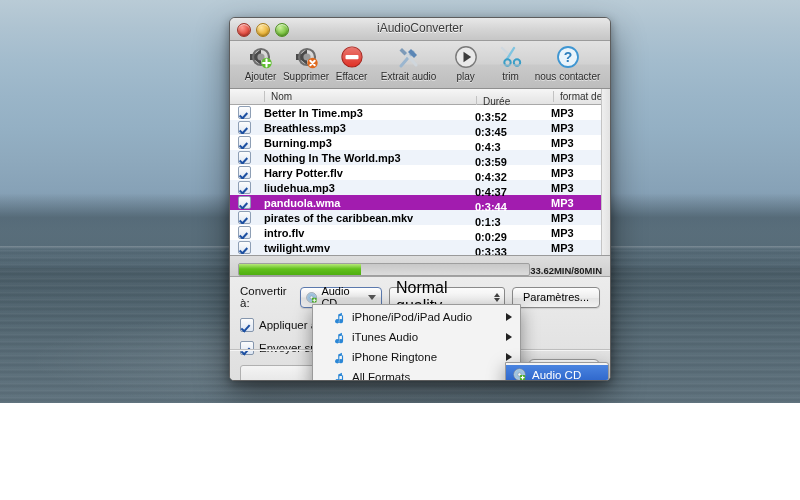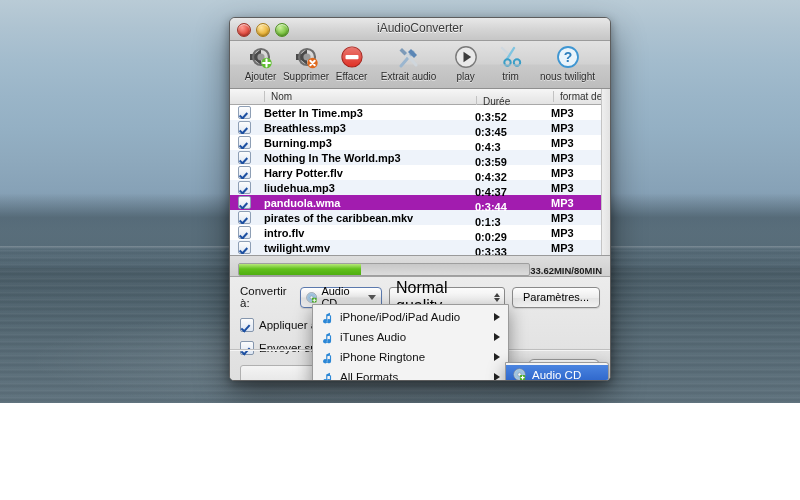--- a/index.html
+++ b/index.html
@@ -188,21 +188,21 @@
     display:flex;align-items:center;justify-content:center;
     box-shadow:0 1px 2px rgba(0,0,0,0.14);
   }
 
   
   .menu{
     position:absolute;left:82px;top:27px;width:195px;
     background:#f3f3f3;
     border:1px solid #9a9a9a;border-radius:0 0 4px 4px;
     box-shadow:0 6px 18px rgba(0,0,0,0.40);
-    padding:2px 0 2px 0;z-index:30;
+    padding:2px 0 2px 12px;z-index:30;
   }
   .mi{
     display:flex;align-items:center;height:20px;padding:0 6px 0 8px;
     font-size:11.5px;color:#111;gap:6px;cursor:default;
   }
   .mi .mlabel{flex:1;white-space:nowrap;}
   .mi .arrow{width:0;height:0;border-top:4px solid transparent;border-bottom:4px solid transparent;
     border-left:6px solid #222;margin-right:2px;}
   .submenu{
     position:absolute;left:275px;top:85px;width:102px;
@@ -318,21 +318,21 @@
 
       <div class="tb-spacer"></div>
 
       <div class="tb-item wide">
         <div class="tb-icon">
           <svg class="ico" width="24" height="24" viewBox="0 0 24 24">
             <circle cx="12" cy="12" r="10" fill="#eaf4fb" stroke="#3f96d2" stroke-width="1.8"></circle>
             <text x="12" y="17.2" font-size="14" font-family="Liberation Sans, sans-serif" fill="#2f7fbd" text-anchor="middle" font-weight="bold">?</text>
           </svg>
         </div>
-        <div class="tb-label">nous twilight</div>
+        <div class="tb-label">nous contacter</div>
       </div>
     </div>
 
     <div class="listwrap">
       <div class="listhead">
         <div class="hcell c-chk first"></div>
         <div class="hcell c-name">Nom</div>
         <div class="hcell c-dur">Durée</div>
         <div class="hcell c-fmt">format de sortie</div>
       </div>

